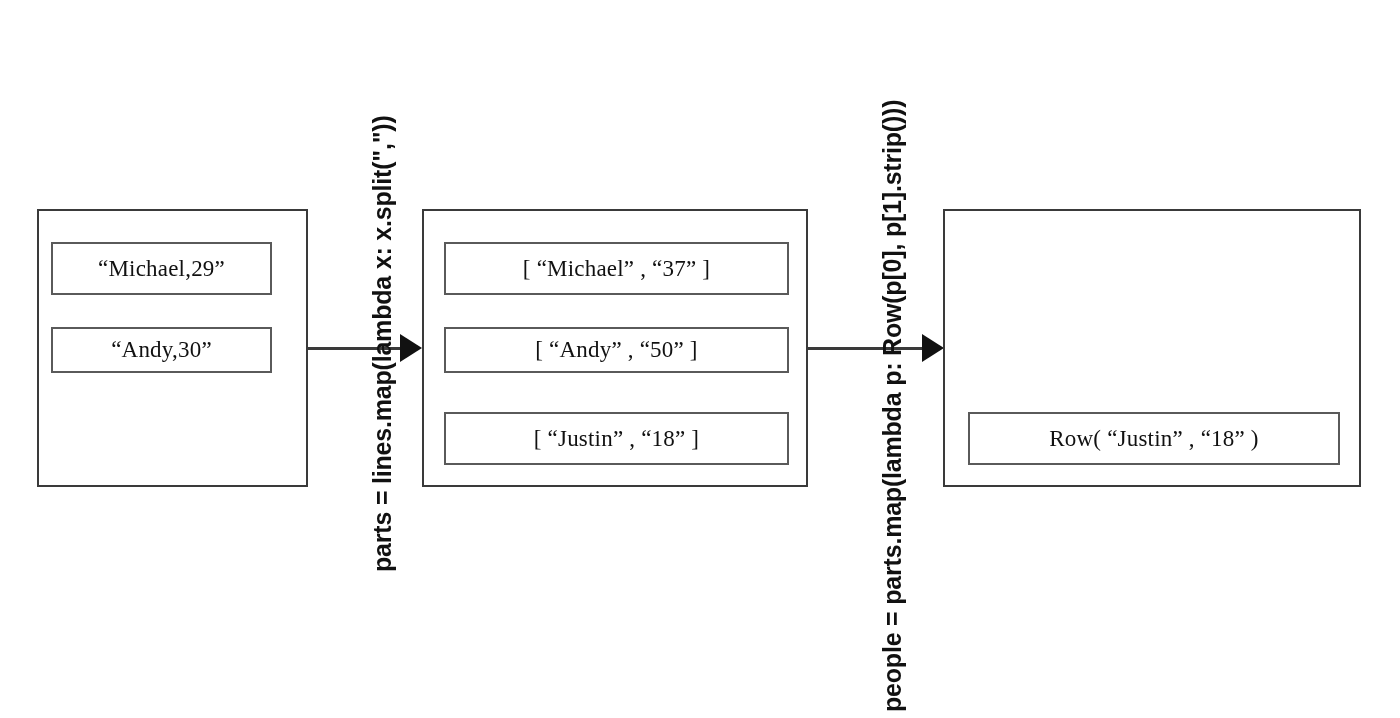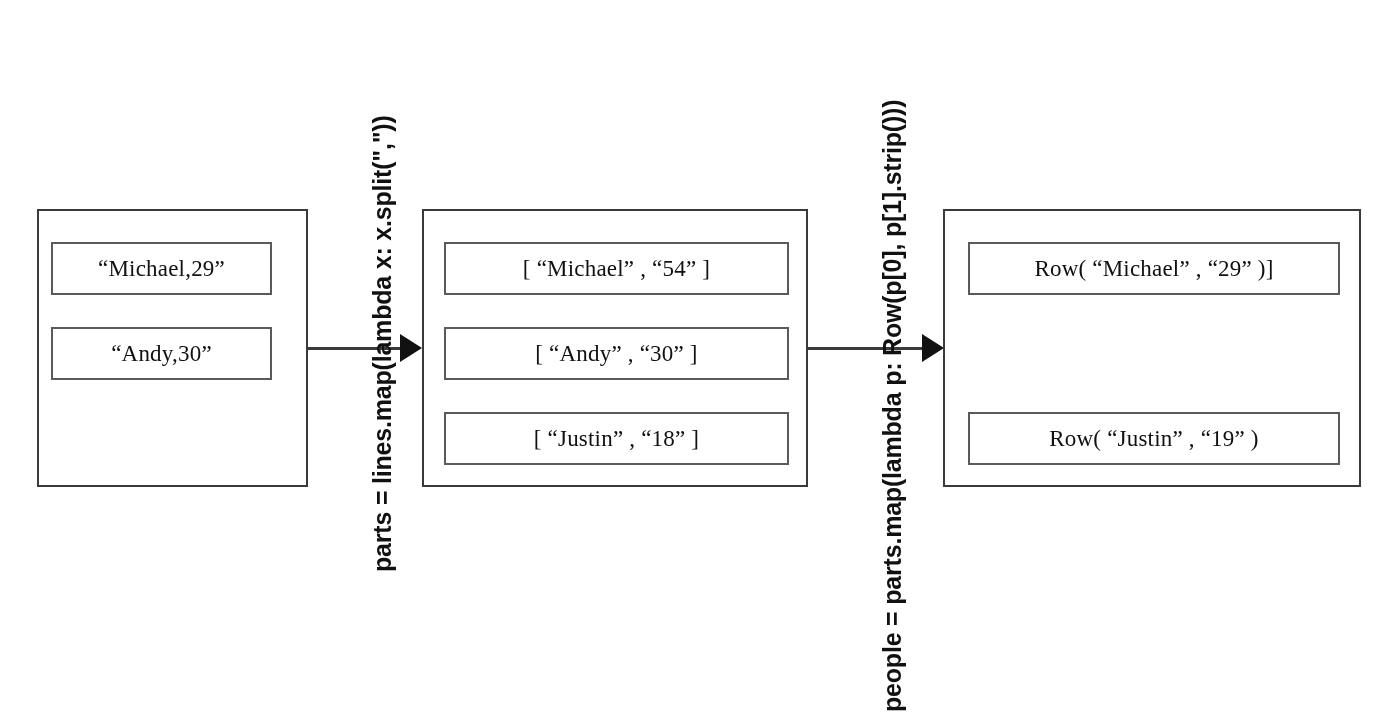--- a/index.html
+++ b/index.html
@@ -39,21 +39,21 @@
     white-space: pre;
     color: #111111;
     font-family: "Liberation Serif", serif;
     letter-spacing: 0.2px;
   }
   #stage-1 .cell { left: 12px;  width: 221px; font-size: 23px; }
   #stage-2 .cell { left: 20px;  width: 345px; font-size: 23px; }
   #stage-3 .cell { left: 23px;  width: 372px; font-size: 23px; }
 
   .cell.r0 { top: 31px;  height: 53px; }
-  .cell.r1 { top: 116px; height: 53px; }
+  .cell.r1 { top: 116px; height: 46px; }
   .cell.r2 { top: 201px; height: 53px; }
 
   
   .arrow-shaft {
     position: absolute;
     height: 3px;
     background: #3a3a3a;
     top: 347px;
   }
   #shaft-1 { left: 308px; width: 100px; }
@@ -94,27 +94,26 @@
   <div class="stage" id="stage-1">
     <div class="cell r0">“Michael,29”</div>
     <div class="cell r1">“Andy,30”</div>
   </div>
 
   <div class="arrow-shaft" id="shaft-1"></div>
   <div class="arrow-head" id="head-1"></div>
   <div class="vlabel" id="vlabel-1">parts = lines.map(lambda x: x.split(","))</div>
 
   <div class="stage" id="stage-2">
-    <div class="cell r0">[ “Michael” , “54” ]</div>
-    <div class="cell r1">[ “Andy” , “30” ]</div>
+    <div class="cell r0">[ “Michael” , “37” ]</div>
+    <div class="cell r1">[ “Andy” , “50” ]</div>
     <div class="cell r2">[ “Justin” , “18” ]</div>
   </div>
 
   <div class="arrow-shaft" id="shaft-2"></div>
   <div class="arrow-head" id="head-2"></div>
   <div class="vlabel" id="vlabel-2">people = parts.map(lambda p: Row(p[0], p[1].strip()))</div>
 
   <div class="stage" id="stage-3">
-    <div class="cell r0">Row( “Michael” , “29” )]</div>
-    <div class="cell r2">Row( “Justin” , “19” )</div>
+    <div class="cell r2">Row( “Justin” , “18” )</div>
   </div>
 
 </div>
 
 </body></html>

